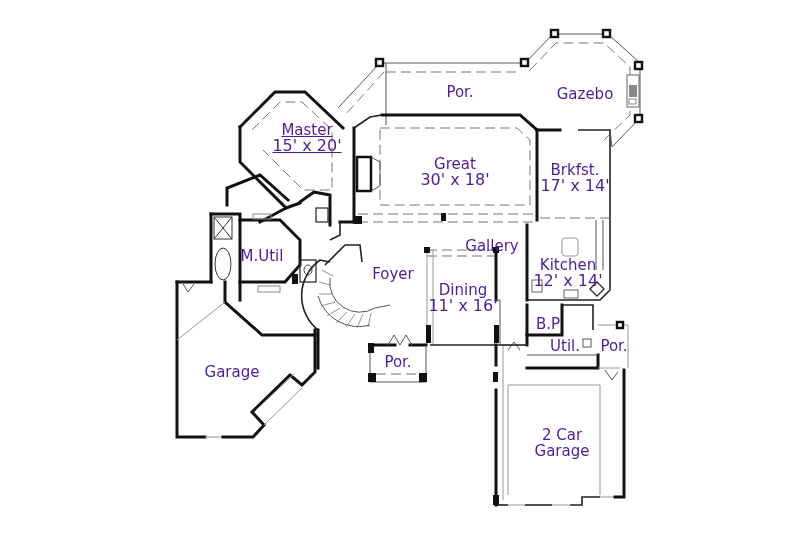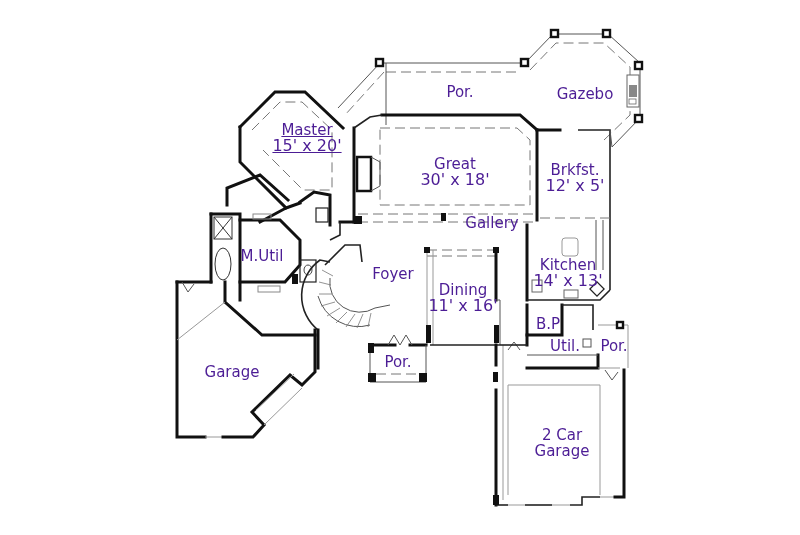--- a/index.html
+++ b/index.html
@@ -201,28 +201,28 @@
 </div>
 <div class="label" style="left:550px;top:66px;width:70px;margin-top:20px;">
   <span>Gazebo</span>
 </div>
 <div class="label" style="left:410px;top:156px;width:90px;">
   <span>Great</span>
   <span class="dim">30' x 18'</span>
 </div>
 <div class="label" style="left:540px;top:162px;width:70px;">
   <span>Brkfst.</span>
-  <span class="dim">12' x 5'</span>
-</div>
-<div class="label" style="left:459px;top:215px;width:66px;">
+  <span class="dim">17' x 14'</span>
+</div>
+<div class="label" style="left:459px;top:238px;width:66px;">
   <span>Gallery</span>
 </div>
 <div class="label" style="left:533px;top:257px;width:70px;">
   <span>Kitchen</span>
-  <span class="dim">14' x 13'</span>
+  <span class="dim">12' x 14'</span>
 </div>
 <div class="label" style="left:229px;top:248px;width:66px;">
   <span>M.Util</span>
 </div>
 <div class="label" style="left:366px;top:266px;width:54px;">
   <span>Foyer</span>
 </div>
 <div class="label" style="left:428px;top:282px;width:70px;">
   <span>Dining</span>
   <span class="dim">11' x 16'</span>

